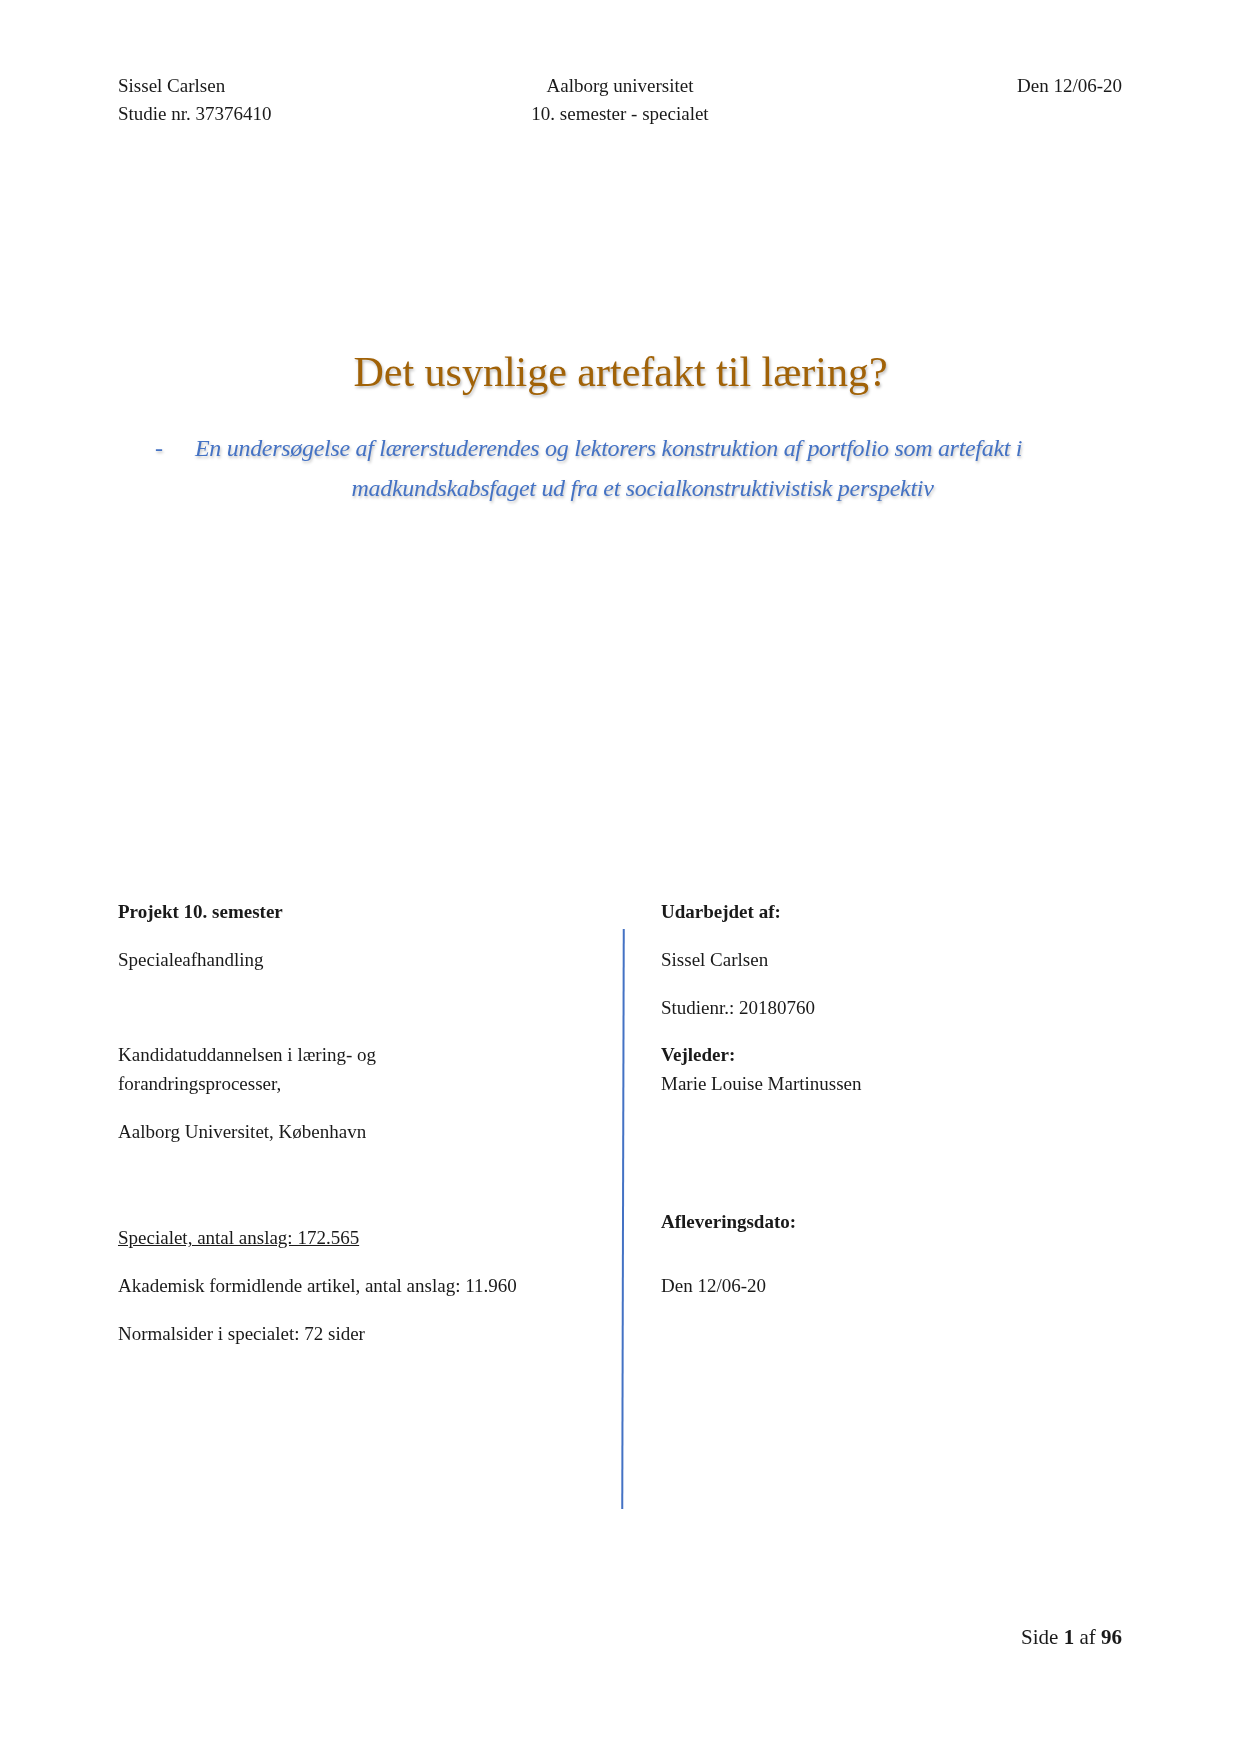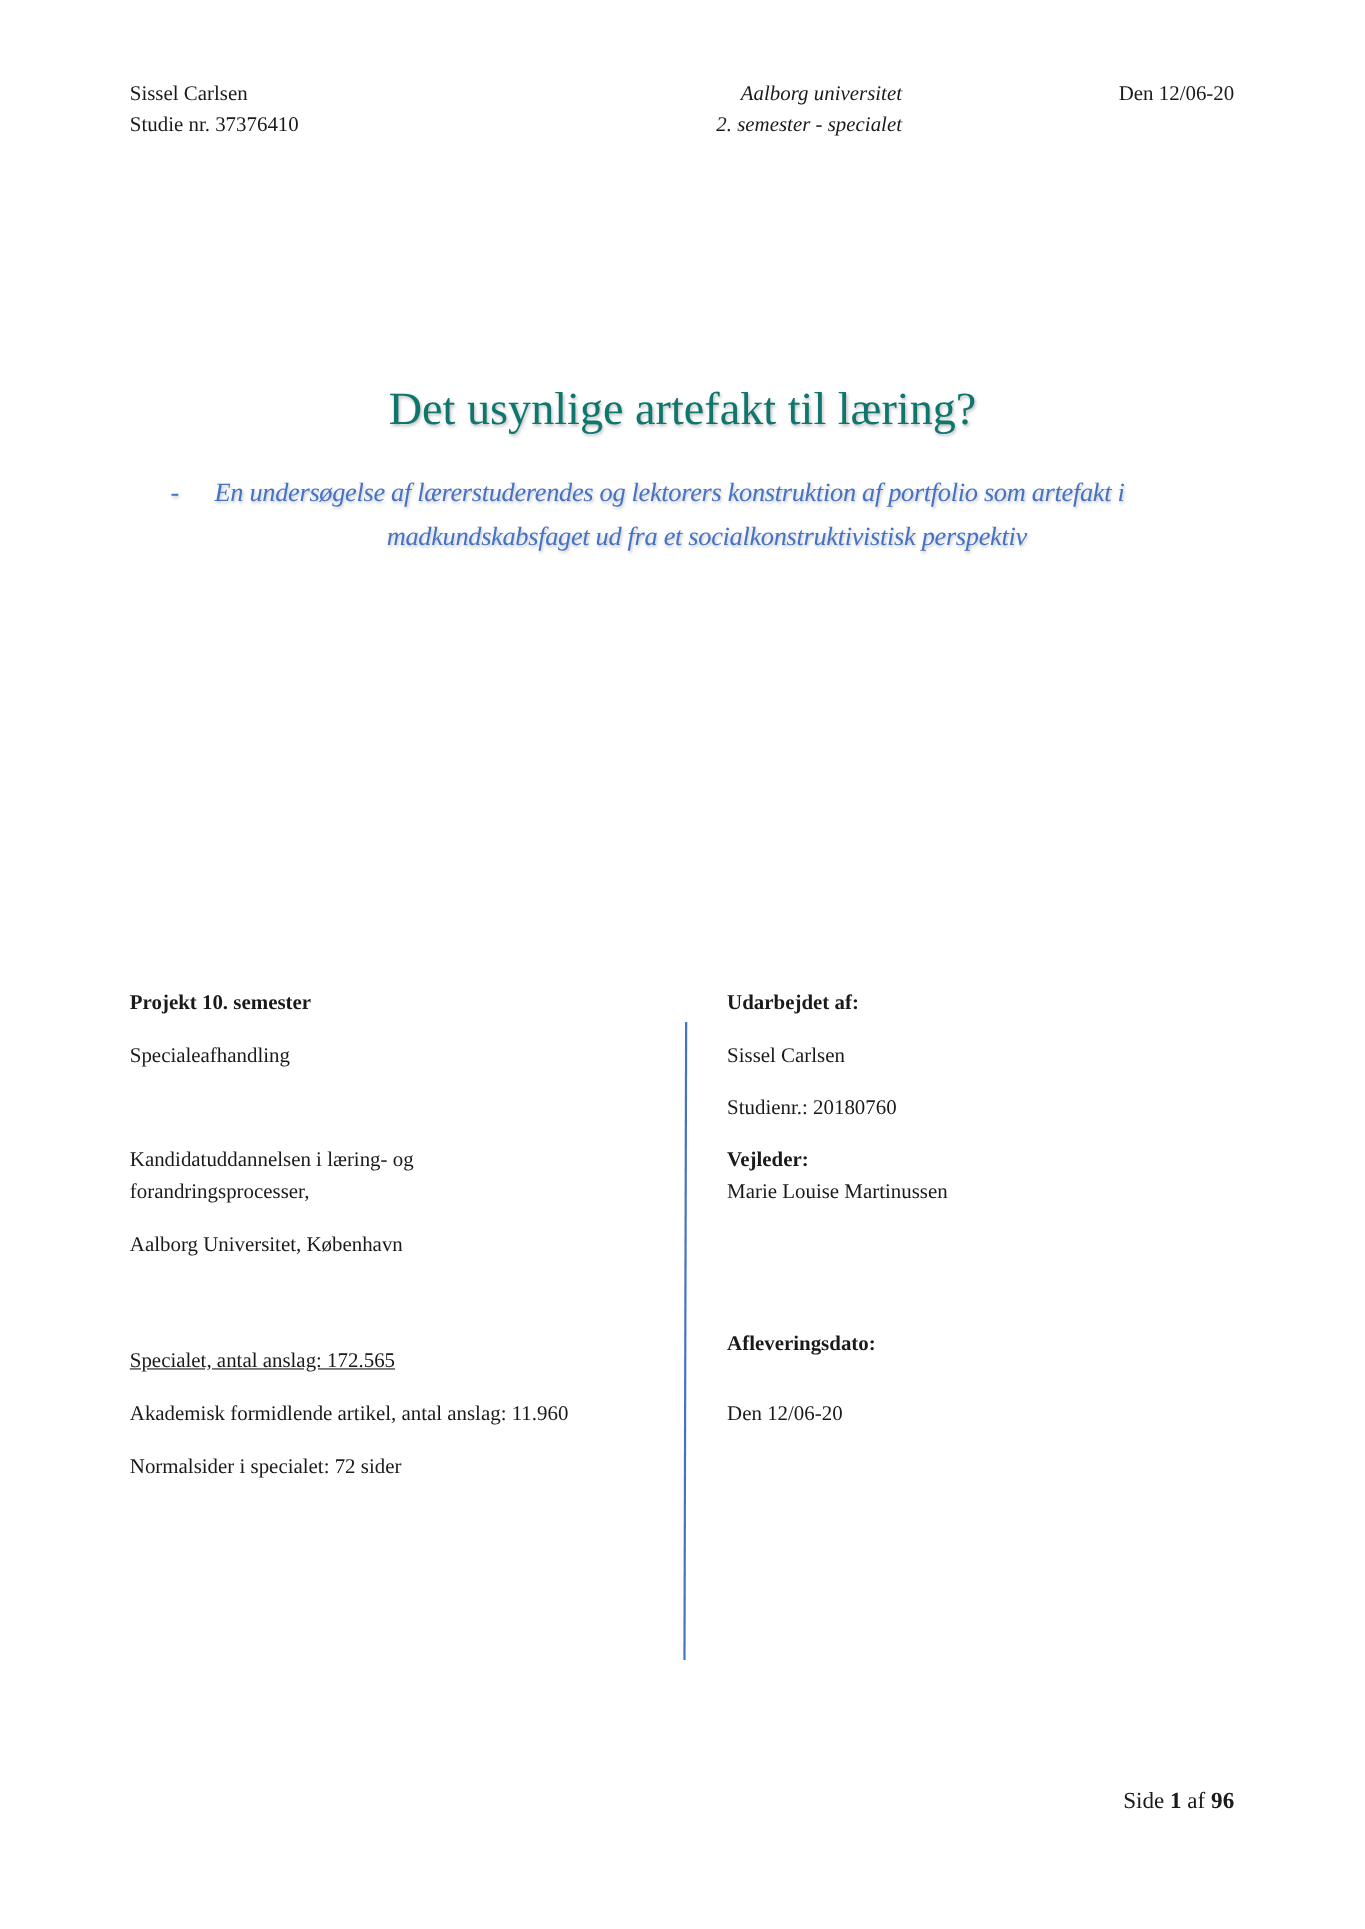--- a/index.html
+++ b/index.html
@@ -4,25 +4,25 @@
   <style>
     html, body { margin: 0; padding: 0; background: #ffffff; }
     body {
       width: 1241px; height: 1754px; position: relative; overflow: hidden;
       font-family: "Liberation Serif", "DejaVu Serif", serif;
       color: #1a1a1a;
     }
     .abs { position: absolute; }
     .hdr { font-size: 19px; line-height: 28px; }
     .hdr-left { left: 118px; top: 72px; }
-    .hdr-center { left: 420px; top: 72px; width: 400px; text-align: right; font-style: italic; }
+    .hdr-center { left: 420px; top: 72px; width: 400px; text-align: center; }
     .hdr-right { right: 119px; top: 72px; text-align: right; }
     .title {
       left: 0; width: 1241px; top: 348px; text-align: center;
-      font-size: 42px; color: #0f766e;
+      font-size: 42px; color: #a16207;
       text-shadow: 1px 2px 3px rgba(0,0,0,0.28);
     }
     .subtitle {
       left: 155px; top: 428px; width: 975px;
       font-size: 24px; font-style: italic; color: #4472c4; line-height: 40px;
       text-shadow: 1px 2px 3px rgba(0,0,0,0.25);
     }
     .subtitle .dash { position: absolute; left: 0; top: 0; font-style: normal; }
     .subtitle .line1 { position: absolute; left: 40px; top: 0; white-space: nowrap; letter-spacing: -0.3px; }
     .subtitle .line2 { position: absolute; left: 0; width: 975px; top: 40px; text-align: center; white-space: nowrap; letter-spacing: -0.3px; }
@@ -36,21 +36,21 @@
   </style>
 </head>
 <body>
 
 <div class="abs hdr hdr-left">
   <div>Sissel Carlsen</div>
   <div>Studie nr. 37376410</div>
 </div>
 <div class="abs hdr hdr-center">
   <div>Aalborg universitet</div>
-  <div>2. semester - specialet</div>
+  <div>10. semester - specialet</div>
 </div>
 <div class="abs hdr hdr-right">Den 12/06-20</div>
 
 <div class="abs title">Det usynlige artefakt til læring?</div>
 
 <div class="abs subtitle">
   <span class="dash">-</span>
   <span class="line1">En undersøgelse af lærerstuderendes og lektorers konstruktion af portfolio som artefakt i</span>
   <span class="line2">madkundskabsfaget ud fra et socialkonstruktivistisk perspektiv</span>
 </div>

